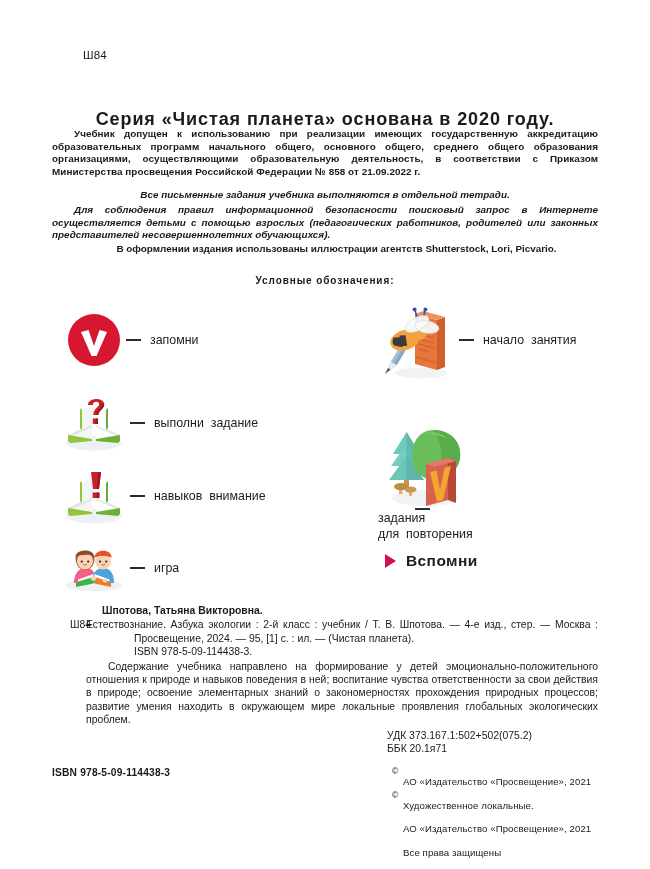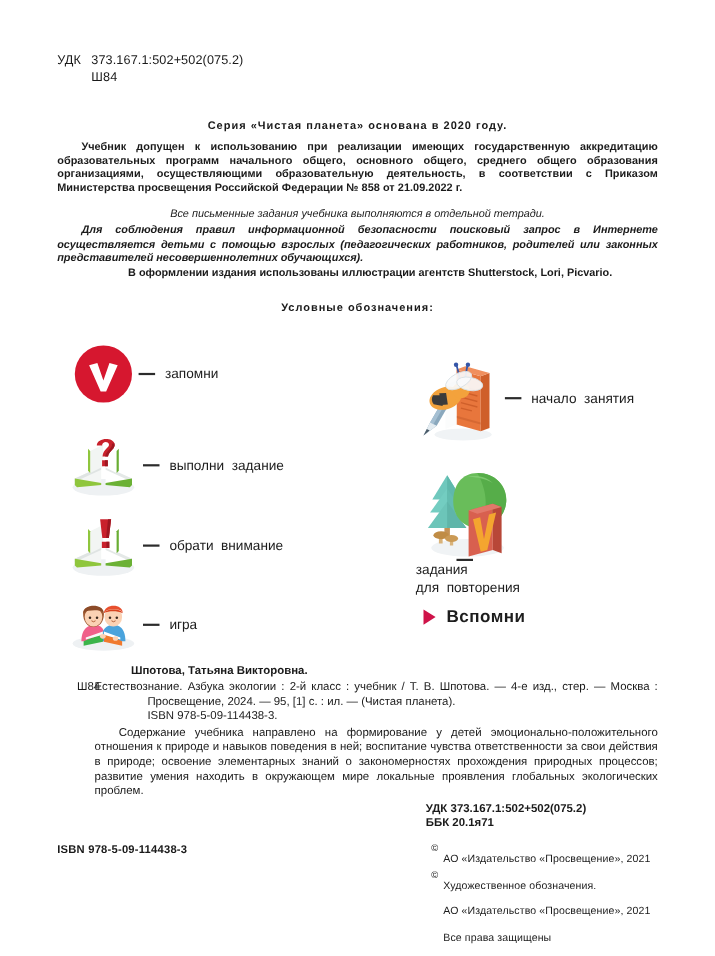--- a/index.html
+++ b/index.html
@@ -34,21 +34,21 @@
   .codes .row { display: flex; }
   .codes .lbl { width: 31px; flex: 0 0 31px; }
   .codes .val { white-space: nowrap; }
 
   
   .series-line {
     position: absolute;
     left: 0; right: 0;
     top: 109px;
     text-align: center;
-    font-size: 10px;
+    font-size: 18px;
     font-weight: bold;
     letter-spacing: .9px;
   }
 
   
   .para {
     position: absolute;
     left: 52px;
     width: 546px;
     font-size: 9.9px;
@@ -58,21 +58,21 @@
   }
   .para.p-accred { top: 128px; font-weight: bold; }
   .para.p-accred .first { text-indent: 22px; }
   .note-1 {
     position: absolute;
     left: 0; right: 0;
     top: 189px;
     text-align: center;
     font-size: 9.9px;
     font-style: italic;
-    font-weight: normal;
+    font-weight: bold;
     line-height: 12.6px;
   }
   .note-2 {
     position: absolute;
     left: 52px;
     width: 546px;
     top: 204px;
     font-size: 9.9px;
     font-style: italic;
     font-weight: bold;
@@ -134,21 +134,21 @@
     color: #1d1d1d;
     white-space: pre;
     line-height: 16px;
   }
 
   
   .li-zapomni      { left: 66px;  top: 12px;  }
   .li-vypolni      { left: 62px;  top: 94px;  }
   .li-obrati       { left: 62px;  top: 167px; }
   .li-igra         { left: 62px;  top: 243px; }
-  .li-nachalo      { left: 379px; top: 22px;  }
+  .li-nachalo      { left: 379px; top: 0;  }
   .li-povtor       { left: 378px; top: 120px; flex-direction: column; }
   .li-vspomni      { left: 385px; top: 253px; }
 
   .li-vspomni .leg-label {
     font-size: 15.5px;
     font-weight: bold;
     letter-spacing: .4px;
   }
   .tri {
     width: 0; height: 0;
@@ -162,21 +162,21 @@
   .biblio {
     position: absolute;
     left: 52px;
     top: 604px;
     width: 546px;
     font-size: 10.4px;
     line-height: 13.4px;
   }
   .biblio .author {
     font-weight: bold;
-    margin-left: 67px;
+    margin-left: 50px;
   }
   .biblio .desc-wrap {
     position: relative;
     margin-top: 1px;
   }
   .biblio .sig {
     position: absolute;
     left: 18px;
     top: 0;
     font-weight: normal;
@@ -193,21 +193,21 @@
   }
   .biblio .annot {
     margin-top: 1px;
     margin-left: 34px;
     text-indent: 22px;
     text-align: justify;
   }
   .biblio .udk-tail {
     margin-top: 2px;
     margin-left: 335px;
-    font-weight: bold;
+    font-weight: normal;
     font-size: 10.4px;
     line-height: 13px;
   }
 
   
   .isbn-foot {
     position: absolute;
     left: 52px;
     top: 767px;
     font-size: 10.2px;
@@ -229,24 +229,20 @@
     font-size: 8.6px;
   }
   .copyright .ctext { white-space: nowrap; margin-top: 11px; }
 </style>
 </head>
 <body>
 
 <div class="page">
 
   <div class="codes">
-    <div class="row">
-      <span class="lbl">УДК</span>
-      <span class="val">373.167.1:502+502(075.2)</span>
-    </div>
     <div class="row">
       <span class="lbl"></span>
       <span class="val">Ш84</span>
     </div>
   </div>
 
   <div class="series-line">Серия  «Чистая  планета»  основана  в  2020  году.</div>
 
   <div class="para p-accred">
     <div class="first">Учебник допущен к использованию при реализации имеющих государственную аккредитацию образовательных программ начального общего, основного общего, среднего общего образования организациями, осуществляющими образовательную деятельность, в соответствии с Приказом Министерства просвещения Российской Федерации № 858 от 21.09.2022 г.</div>
@@ -315,21 +311,21 @@
           <path d="M44 16 L32 10 L32 30 L44 36 Z" fill="#ffffff"></path>
           <path d="M46 14 L44 16 L44 36 L46 34 Z" fill="#69ae33"></path>
 
           <path d="M29 5 L39 5 L37 22 L31 22 Z" fill="#c9212c"></path>
           <path d="M39 5 L37 22 L34.4 22 L36.2 5 Z" fill="#9e1620"></path>
           <path d="M30.6 25.5 h6.8 v5.6 h-6.8 Z" fill="#c9212c"></path>
           <path d="M34.8 25.5 h2.6 v5.6 h-2.6 Z" fill="#9e1620"></path>
         </svg>
       </div>
       <span class="dash"></span>
-      <span class="leg-label">обрати  внимание</span>
+      <span class="leg-label">навыков  внимание</span>
     </div>
 
     <div class="leg-item li-igra">
       <div class="leg-ico" style="width:64px;height:50px;">
         <svg width="64" height="50" viewBox="0 0 64 50" aria-hidden="true">
           <ellipse cx="32" cy="42" rx="28" ry="6.5" fill="#eef1f3"></ellipse>
 
           <path d="M12 40 C12 28 19 25 24 25 C29 25 34 28 34 40 Z" fill="#f0608a"></path>
           <path d="M13.5 14 C13.5 6 32.5 6 32.5 15 C32.5 23 28 27 23 27 C18 27 13.5 23 13.5 14 Z" fill="#a05a32"></path>
           <ellipse cx="23" cy="18" rx="8" ry="8.6" fill="#fbd2b4"></ellipse>
@@ -460,21 +456,21 @@
 
   <div class="isbn-foot">ISBN 978-5-09-114438-3</div>
 
   <div class="copyright">
     <div class="cline">
       <span class="cmark">©</span>
       <span class="ctext">АО  «Издательство  «Просвещение»,  2021</span>
     </div>
     <div class="cline">
       <span class="cmark">©</span>
-      <span class="ctext">Художественное  обозначения.</span>
+      <span class="ctext">Художественное  локальные.</span>
     </div>
     <div class="cline">
       <span class="cmark"></span>
       <span class="ctext">АО  «Издательство  «Просвещение»,  2021</span>
     </div>
     <div class="cline">
       <span class="cmark"></span>
       <span class="ctext">Все  права  защищены</span>
     </div>
   </div>

